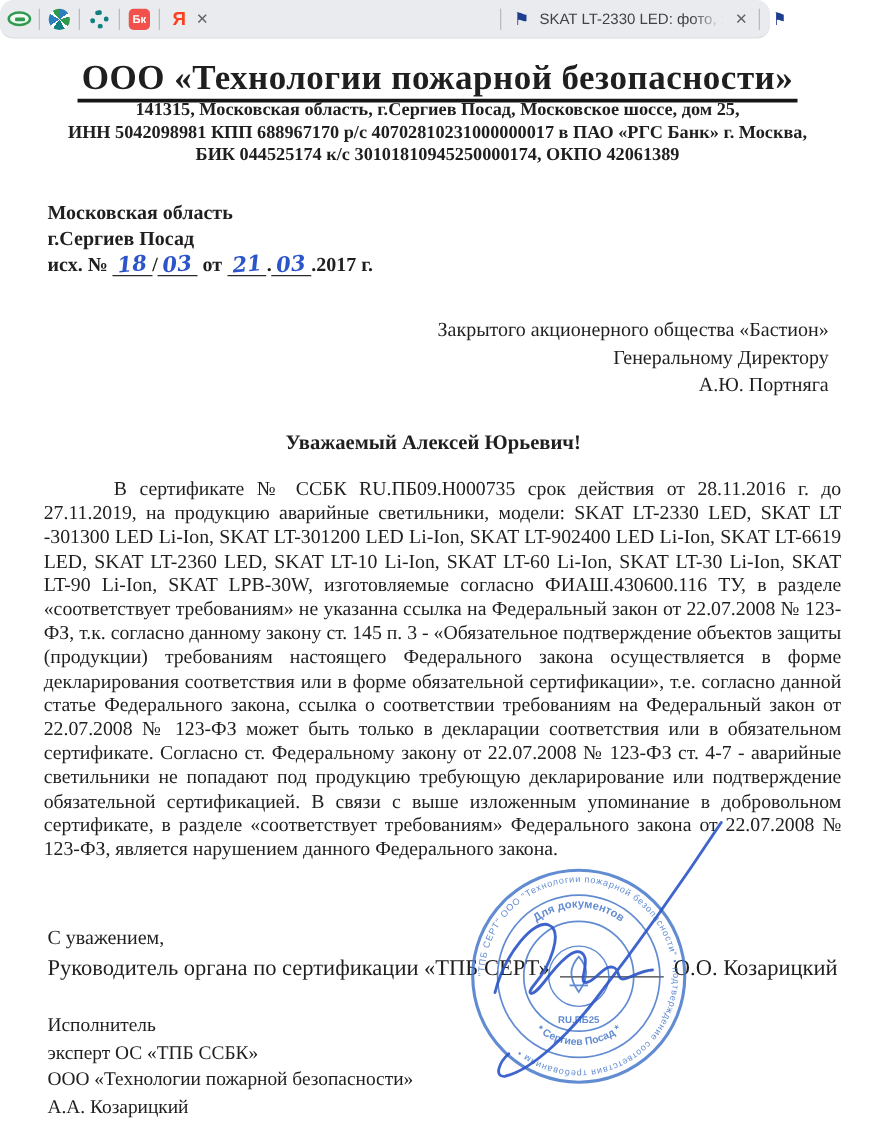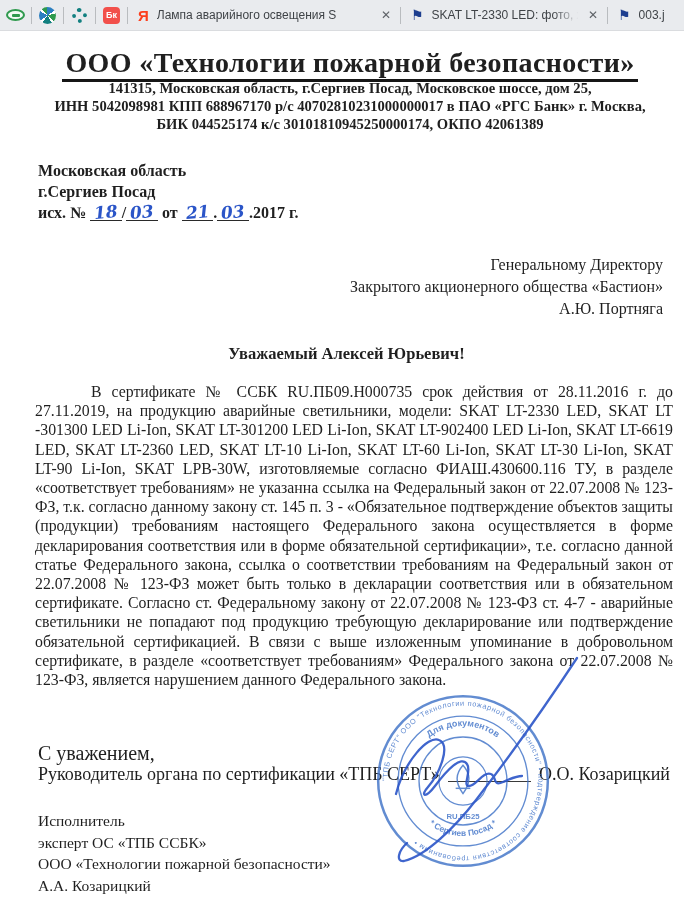--- a/index.html
+++ b/index.html
@@ -1,24 +1,24 @@
 <!DOCTYPE html>
 <html style="--ink: #1f1f1f; --hand-blue: #2b55c8; --stamp-blue: #4073c8; --yandex-red: #fc3f1d; --flag-navy: #1d3e8f; --bk-red: #f2504b; --tabbar-bg: #e9ebee; --logo-green: #2f9a4e; --logo-teal: #128080; --logo-blue: #2b7fc0;"><head>
 <meta charset="utf-8">
 <style>
   * { margin:0; padding:0; box-sizing:border-box; }
   html,body { width:700px; height:910px; background:#fff; }
   body { font-family:"Liberation Serif", serif; color:var(--ink); overflow:hidden; }
   .page { position:relative; width:700px; height:910px; background:#fff; overflow:hidden; }
 
   
-  .tabbar { position:absolute; top:0; left:0; width:684px; height:31px;
+  .tabbar { position:absolute; top:0; left:0; width:616px; height:31px;
             background:var(--tabbar-bg); border-bottom:1px solid #dadcdf;
             display:flex; align-items:center;
-            font-family:"Liberation Sans", sans-serif; }
+            font-family:"Liberation Sans", sans-serif;border-radius:11px; }
   .sep { width:1px; height:17px; background:#b9bcbf; flex:0 0 1px; }
   .pinned { width:31px; height:100%; display:flex; align-items:center; justify-content:center; flex:0 0 31px; }
   .tab { height:100%; display:flex; align-items:center; padding:0 9px 0 10px; gap:8px; min-width:0; }
   .tab1 { flex:0 0 272px; } .tab2 { flex:0 0 206px; } .tab3 { flex:1 1 auto; overflow:hidden; }
   .tab-title { font-size:12px; color:#3f4347; white-space:nowrap; overflow:hidden; flex:1 1 auto; min-width:0;
                -webkit-mask-image:linear-gradient(90deg,#000 82%,transparent 99%);
                mask-image:linear-gradient(90deg,#000 82%,transparent 99%); }
   .close-x { font-size:12px; color:#5f6368; flex:0 0 auto; cursor:default; }
   .fav-ya { color:var(--yandex-red); font-weight:bold; font-size:15px; line-height:1; flex:0 0 auto; }
   .fav-flag { color:var(--flag-navy); font-size:14px; line-height:1; flex:0 0 auto; }
@@ -45,21 +45,21 @@
   .uline { display:inline-block; border-bottom:1.5px solid #2a2a2a; padding:0 4px; min-width:26px; text-align:center; line-height:15px; }
   .hw { display:inline-block; font-style:italic; font-weight:600; font-size:17px;
         color:var(--hand-blue); transform:rotate(-5deg); font-family:"DejaVu Serif", serif; }
 
   .addressee { position:absolute; top:254px; right:37px; text-align:right; font-size:16px; line-height:22px; }
   .salutation { position:absolute; top:344px; left:0; width:693px; text-align:center; font-weight:700; font-size:16.5px; }
 
   .body-text { position:absolute; top:382px; left:35px; width:638px; font-size:15.8px;
                line-height:19.2px; text-align:justify; text-indent:56px; z-index:1; }
 
-  .closing { position:absolute; top:742px; left:38px; font-size:20px; z-index:1; }
+  .closing { position:absolute; top:742px; left:38px; font-size:16px; z-index:1; }
   .signer-row { position:absolute; top:764px; left:38px; width:632px; display:flex;
                 align-items:flex-end; font-size:18px; z-index:1; }
   .signer-role, .signer-name { white-space:nowrap; }
   .sig-line { flex:1 1 auto; border-bottom:1.5px solid #3a3a3a; height:14px; margin:0 8px 3px; }
 
   .stamp { position:absolute; left:374px; top:692px; width:178px; height:178px; z-index:2; opacity:.82; }
   .signature { position:absolute; left:344px; top:652px; width:270px; height:230px; z-index:3; }
 
   .executor { position:absolute; top:810px; left:38px; font-size:15.5px; line-height:21.5px; z-index:1; }
 </style>
@@ -83,21 +83,20 @@
       <span class="ic-rosette"></span>
     </div>
     <div class="sep"></div>
     <div class="pinned">
       <span class="ic-bk">Бк</span>
     </div>
     <div class="sep"></div>
 
     <div class="tab tab1">
       <span class="fav-ya">Я</span>
-      <span class="tab-title">Лампа аварийного освещения S</span>
       <span class="close-x">✕</span>
     </div>
     <div class="sep"></div>
 
     <div class="tab tab2">
       <span class="fav-flag">⚑</span>
       <span class="tab-title">SKAT LT-2330 LED: фото, характе</span>
       <span class="close-x">✕</span>
     </div>
     <div class="sep"></div>
@@ -124,22 +123,22 @@
       <div>г.Сергиев Посад</div>
       <div>
         <span>исх. №</span>
         <span class="uline"><span class="hw">18</span></span><span>/</span><span class="uline"><span class="hw">03</span></span>
         <span>от</span>
         <span class="uline"><span class="hw">21</span></span><span>.</span><span class="uline"><span class="hw">03</span></span><span>.2017 г.</span>
       </div>
     </div>
 
     <div class="addressee">
+      <div>Закрытого акционерного общества  «Бастион»</div>
       <div>Генеральному Директору</div>
-      <div>Закрытого акционерного общества  «Бастион»</div>
       <div>А.Ю. Портняга</div>
     </div>
 
     <div class="salutation">Уважаемый Алексей Юрьевич!</div>
 
     <p class="body-text">В сертификате № ССБК RU.ПБ09.Н000735 срок действия от 28.11.2016 г. до 27.11.2019, на продукцию аварийные светильники, модели: SKAT LT-2330 LED, SKAT LT -301300 LED Li-Ion, SKAT LT-301200 LED Li-Ion, SKAT LT-902400 LED Li-Ion, SKAT LT-6619 LED, SKAT LT-2360 LED, SKAT LT-10 Li-Ion, SKAT LT-60 Li-Ion, SKAT LT-30 Li-Ion, SKAT LT-90 Li-Ion, SKAT LPB-30W, изготовляемые согласно ФИАШ.430600.116 ТУ, в разделе «соответствует требованиям» не указанна ссылка на Федеральный закон от 22.07.2008 № 123-ФЗ, т.к. согласно данному закону ст. 145 п. 3  - «Обязательное подтверждение объектов защиты (продукции) требованиям настоящего Федерального закона осуществляется в форме декларирования соответствия или в форме обязательной сертификации», т.е. согласно данной статье Федерального закона, ссылка о соответствии требованиям на Федеральный закон от 22.07.2008 № 123-ФЗ может быть только в декларации соответствия или в обязательном сертификате. Согласно ст. Федеральному закону от 22.07.2008 № 123-ФЗ ст. 4-7  - аварийные светильники не попадают под продукцию требующую декларирование или подтверждение обязательной сертификацией. В связи с выше изложенным упоминание в добровольном сертификате, в разделе «соответствует требованиям» Федерального закона от 22.07.2008 № 123-ФЗ, является нарушением данного Федерального закона.</p>
 
     <div class="closing">С уважением,</div>
 
     <div class="signer-row">

